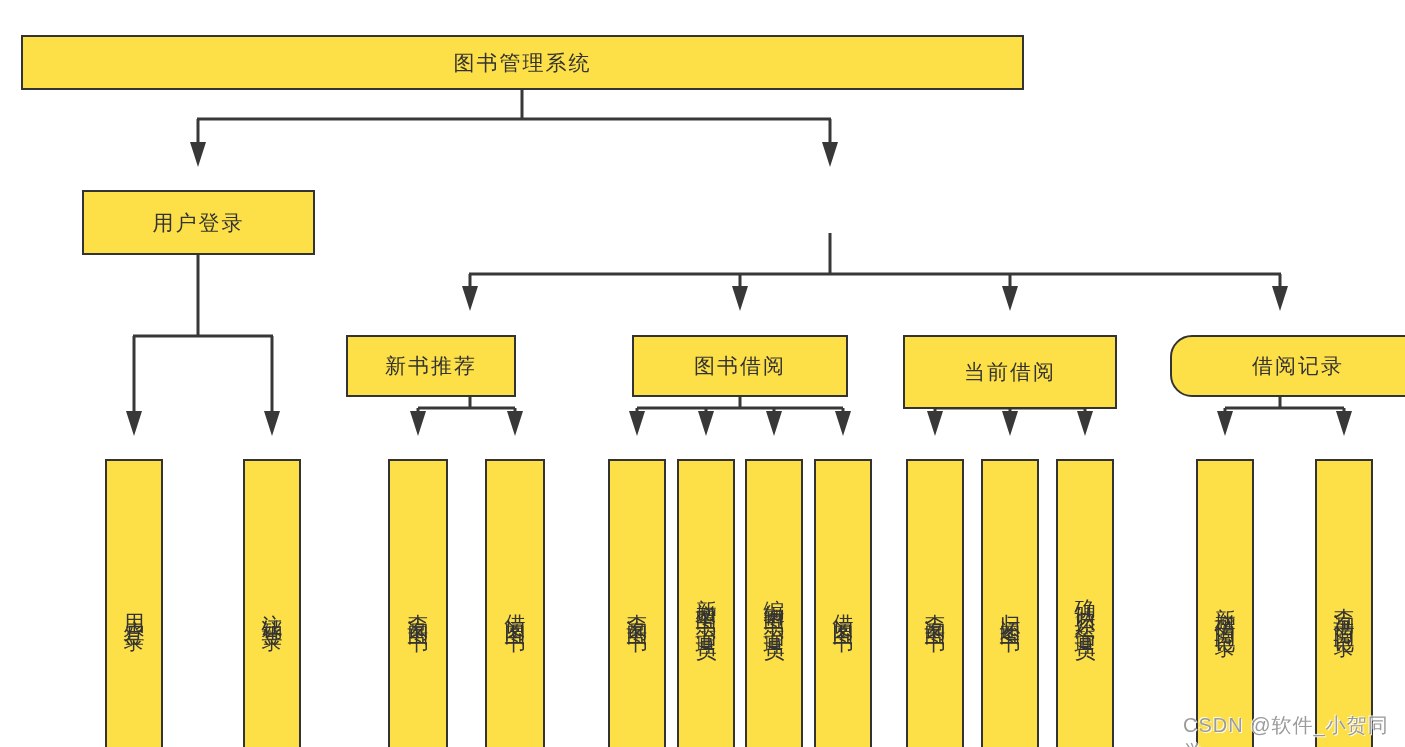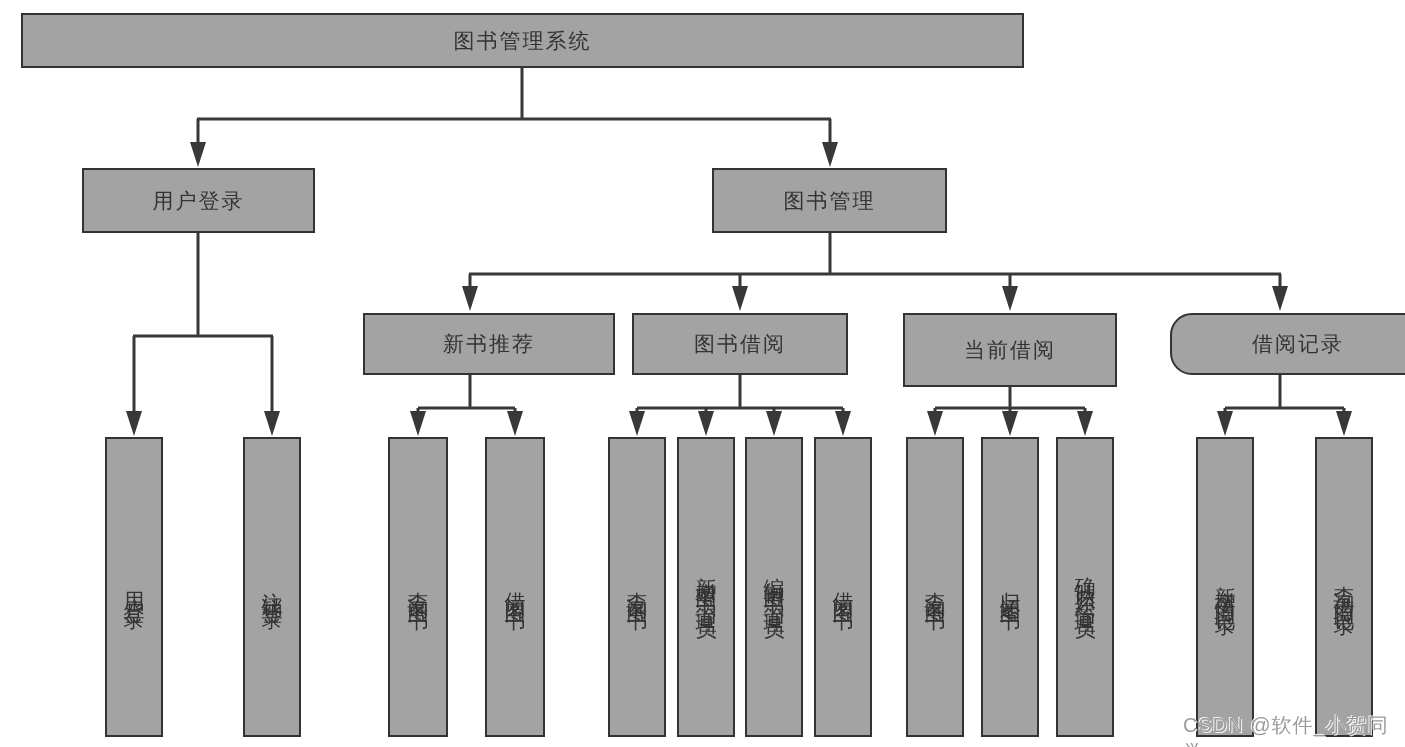--- a/index.html
+++ b/index.html
@@ -2,23 +2,23 @@
 <html><head>
 <meta charset="utf-8">
 <style>
   html,body{margin:0;padding:0;background:#ffffff;}
   .stage{
     position:relative;width:1405px;height:747px;background:#ffffff;overflow:hidden;
     font-family:"Liberation Sans","DejaVu Sans",sans-serif;color:#333333;
   }
   .connectors{position:absolute;left:0;top:0;width:1405px;height:747px;}
   .box{
-    position:absolute;box-sizing:border-box;border:2.5px solid #333333;background:#a3a3a3;
+    position:absolute;box-sizing:border-box;border:2.5px solid #333333;background:#fde047;
     display:flex;align-items:center;justify-content:center;
-    font-size:20px;letter-spacing:2px;white-space:nowrap;
+    font-size:20px;letter-spacing:2px;white-space:nowrap;margin-top:22px;
   }
   .hbox{font-size:21px;}
   .vbox{
     writing-mode:vertical-rl;text-orientation:mixed;
     font-size:21px;letter-spacing:6px;line-height:1.15;white-space:normal;
   }
   .watermark{
     position:absolute;left:1183px;top:712px;z-index:5;
     font-size:20px;letter-spacing:1px;color:#9b9b9b;
     text-shadow:-1px -1px 0 rgba(255,255,255,.85),1px 1px 0 rgba(255,255,255,.85);
@@ -46,25 +46,22 @@
              M1217 411 h16 L1225 436 Z M1336 411 h16 L1344 436 Z" fill="#383838" stroke="none"></path>
   </svg>
 
   <div class="box hbox" style="left:21px;top:13px;width:1003px;height:55px;">
     <span>图书管理系统</span>
   </div>
 
   <div class="box hbox" style="left:82px;top:168px;width:233px;height:65px;">
     <span>用户登录</span>
   </div>
-  <div class="box hbox" style="left:712px;top:168px;width:235px;height:65px;">
-    <span>图书管理</span>
-  </div>
 
-  <div class="box hbox" style="left:363px;top:313px;width:252px;height:62px;">
+  <div class="box hbox" style="left:346px;top:313px;width:170px;height:62px;">
     <span>新书推荐</span>
   </div>
   <div class="box hbox" style="left:632px;top:313px;width:216px;height:62px;align-items:center;">
     <span>图书借阅</span>
   </div>
   <div class="box hbox" style="left:903px;top:313px;width:214px;height:74px;">
     <span>当前借阅</span>
   </div>
   <div class="box hbox" style="left:1170px;top:313px;width:256px;height:62px;border-radius:22px;">
     <span>借阅记录</span>

